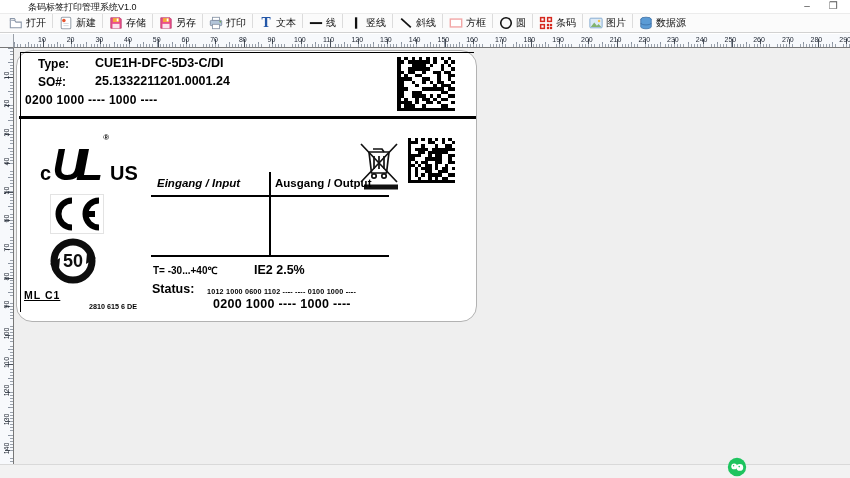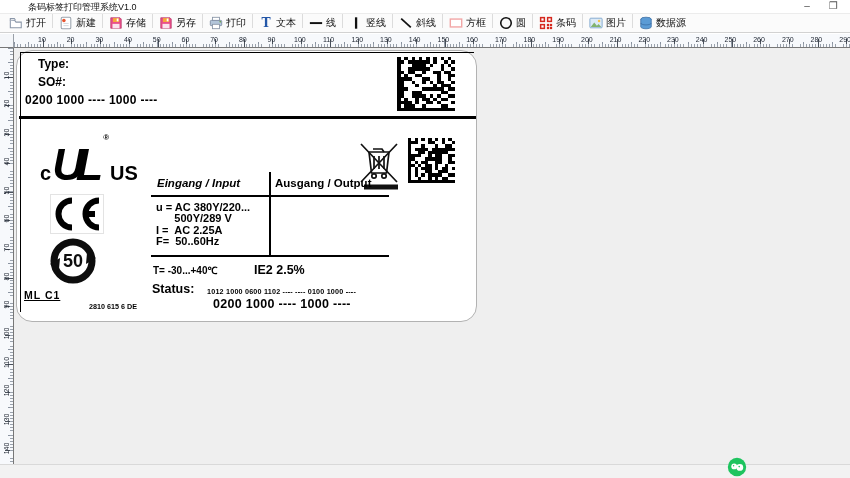--- a/index.html
+++ b/index.html
@@ -40,21 +40,21 @@
             background:repeating-linear-gradient(to bottom,#8a93a0 0 0.8px,transparent 0.8px 14.35px); }
   .vruler::after { content:""; position:absolute; top:0; bottom:0; right:0; width:3px;
             background:repeating-linear-gradient(to bottom,#9aa2ad 0 0.8px,transparent 0.8px 2.87px); }
   .vtick { position:absolute; right:0; height:1px; width:8px; background:#49505a; }
   .vlabel { position:absolute; right:0; width:14px; text-align:center; font-size:7px; color:#1d2430;
             transform:rotate(-90deg); }
 
   
   .canvas { position:absolute; left:14px; top:48px; width:836px; height:416px; background:#efefef; }
   .doclabel { position:absolute; left:2px; top:2px; width:461px; height:272px; background:#fff;
-              border:1px solid #b2b2b2; border-radius:16px; }
+              border:1px solid #b2b2b2; border-radius:16px;text-align:center; }
   .li { position:absolute; font-weight:bold; color:#000; white-space:nowrap; }
   .bar { position:absolute; background:#000; }
 
   .topline { left:3px; top:1px; width:454px; height:1px; }
   .vline-left { left:2.5px; top:1px; width:1.5px; height:260px; }
   .t-type-label { left:21px; top:6px;  font-size:12px; }
   .t-type-value { left:78px; top:5px;  font-size:12.5px; }
   .t-so-label   { left:21px; top:24px; font-size:12px; }
   .t-so-value   { left:78px; top:23px; font-size:12.5px; }
   .t-code       { left:8px;  top:42px; font-size:12px; letter-spacing:0.3px; }
@@ -359,21 +359,23 @@
     <div class="vlabel" style="top: 396.8px;">140</div>
   </div>
 
 <div class="canvas">
   <div class="doclabel">
 
     <div class="bar topline"></div>
     <div class="bar vline-left"></div>
 
     <div class="li t-type-label">Type:</div>
+    <div class="li t-type-value">CUE1H-DFC-5D3-C/DI</div>
     <div class="li t-so-label">SO#:</div>
+    <div class="li t-so-value">25.1332211201.0001.24</div>
     <div class="li t-code">0200 1000 ---- 1000 ----</div>
     <div class="li dm1" id="dm1"><svg viewBox="0 0 16 16" width="100%" height="100%" shape-rendering="crispEdges" preserveAspectRatio="none">
           <rect x="0" y="0" width="1" height="1" fill="#000"></rect>
           <rect x="2" y="0" width="1" height="1" fill="#000"></rect>
           <rect x="4" y="0" width="1" height="1" fill="#000"></rect>
           <rect x="6" y="0" width="1" height="1" fill="#000"></rect>
           <rect x="8" y="0" width="1" height="1" fill="#000"></rect>
           <rect x="10" y="0" width="1" height="1" fill="#000"></rect>
           <rect x="12" y="0" width="1" height="1" fill="#000"></rect>
           <rect x="14" y="0" width="1" height="1" fill="#000"></rect>
@@ -668,21 +670,20 @@
           <rect x="10" y="13" width="1" height="1" fill="#000"></rect>
           <rect x="11" y="13" width="1" height="1" fill="#000"></rect>
           <rect x="12" y="13" width="1" height="1" fill="#000"></rect>
           <rect x="13" y="13" width="1" height="1" fill="#000"></rect>
         </svg></div>
 
     <div class="li hdr-input">Eingang / Input</div>
     <div class="li hdr-output">Ausgang / Output</div>
     <div class="bar hdr-line"></div>
     <div class="bar col-div"></div>
-    <div class="li rows-left" id="rowsL"><div>u = AC 380Y/220...</div><div>      500Y/289 V</div><div>I =  AC 2.25A</div><div>F=  50..60Hz</div></div>
     <div class="bar table-line"></div>
 
     <div class="li t-temp">T= -30...+40℃</div>
     <div class="li t-ie">IE2  2.5%</div>
     <div class="li t-status-label">Status:</div>
     <div class="li t-status-codes">1012 1000 0600 1102 ---- ---- 0100 1000 ----</div>
     <div class="li t-bottom-code">0200 1000 ---- 1000 ----</div>
     <div class="li t-ml">ML  C1</div>
     <div class="li t-print">2810 615 6   DE</div>
   </div>

